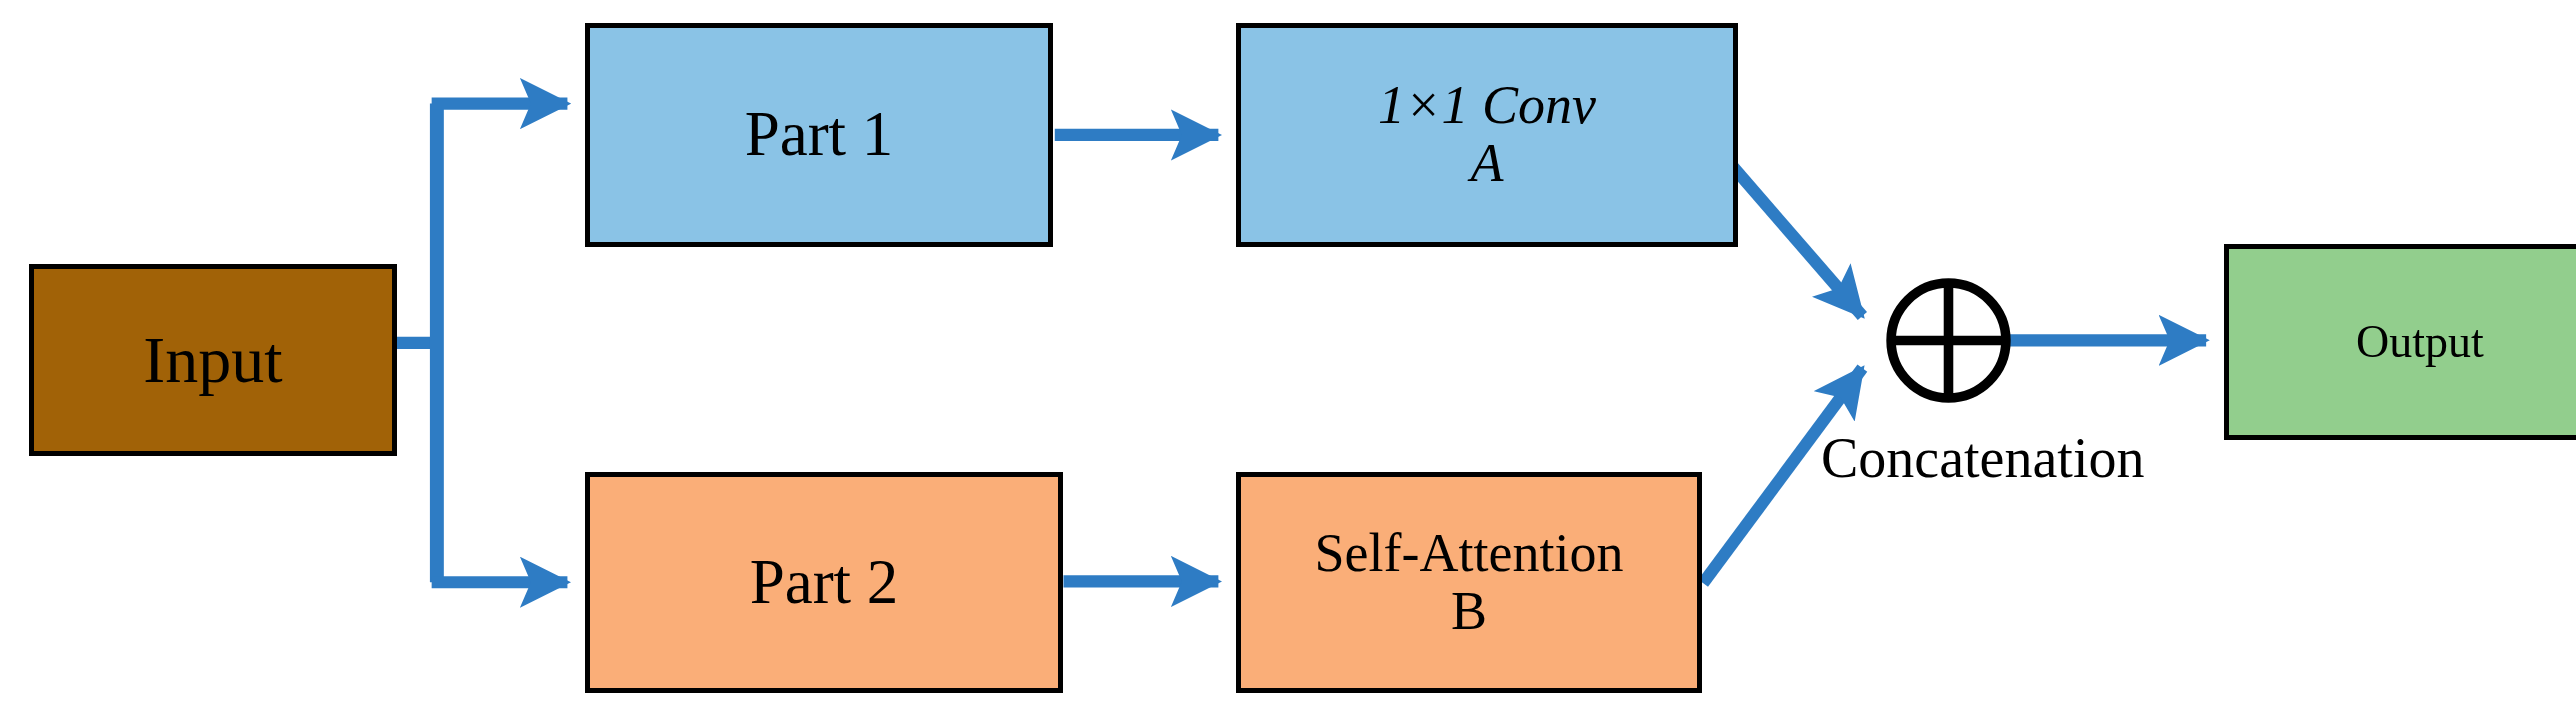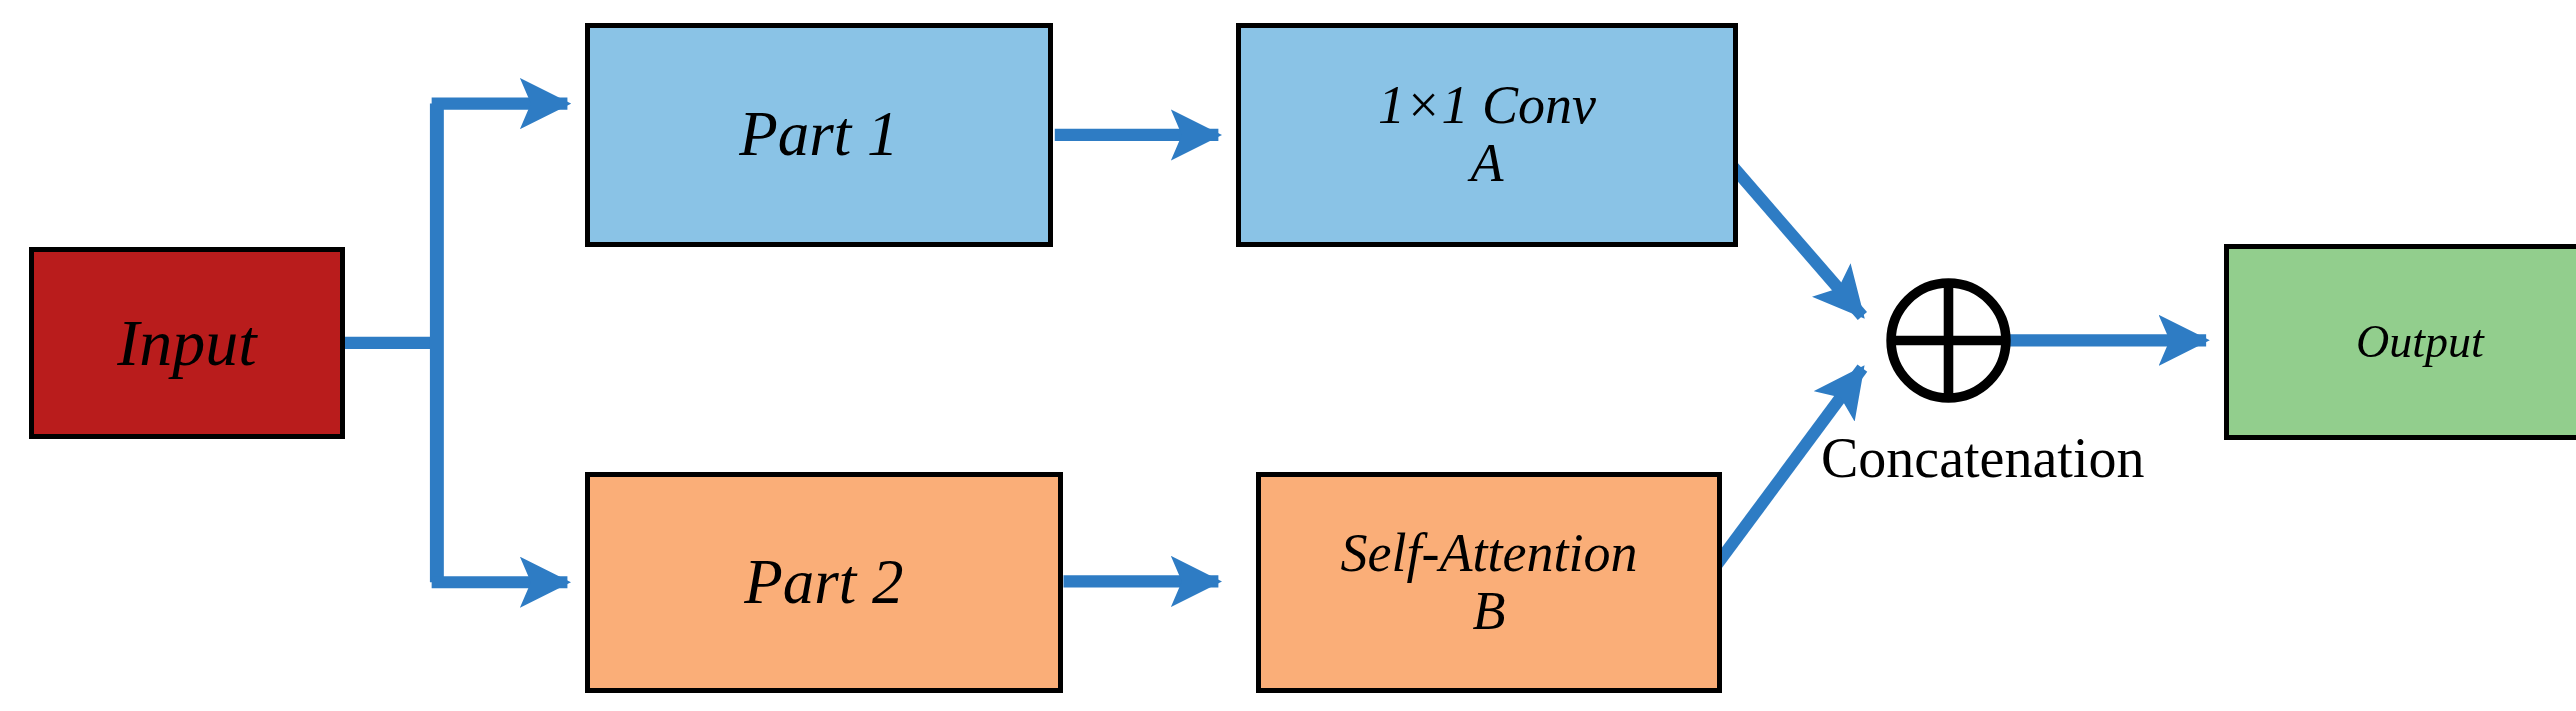--- a/index.html
+++ b/index.html
@@ -27,27 +27,26 @@
     position: absolute;
     box-sizing: border-box;
     border: 5.2px solid #000000;
     display: flex;
     flex-direction: column;
     align-items: center;
     justify-content: center;
     text-align: center;
     color: #000000;
     line-height: 1.06;
-    font-style: italic;
   }
   .node .line { display: block; white-space: nowrap; }
 
   #node-input {
-    left: 29px; top: 247px; width: 316px; height: 192px;
-    background: #b91c1c;
+    left: 29px; top: 264px; width: 368px; height: 192px;
+    background: #a16207;
     font-size: 66px;
   }
   #node-output {
     left: 2224px; top: 244px; width: 392px; height: 196px;
     background: #92CE8D;
     font-size: 46px;
   }
   #node-part1 {
     left: 585px; top: 22.6px; width: 468px; height: 224px;
     background: #8AC3E6;
@@ -61,21 +60,20 @@
   #node-conv {
     left: 1236px; top: 22.6px; width: 502px; height: 224px;
     background: #8AC3E6;
     font-size: 54px;
     font-style: italic;
   }
   #node-attn {
     left: 1236px; top: 472px; width: 466px; height: 221px;
     background: #FAAE78;
     font-size: 54px;
-    margin-left: 20px;
   }
   #concat-symbol {
     position: absolute;
     left: 1885px; top: 277px;
     width: 127px; height: 127px;
   }
   #concat-label {
     position: absolute;
     left: 1821px; top: 426px;
     width: 409px;

